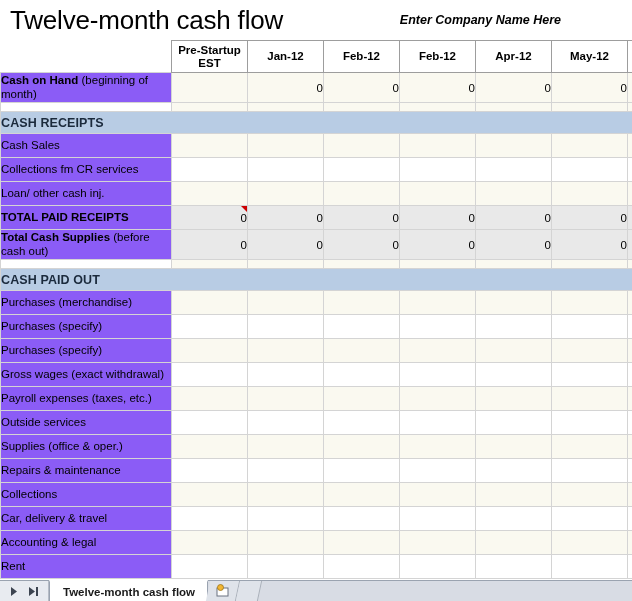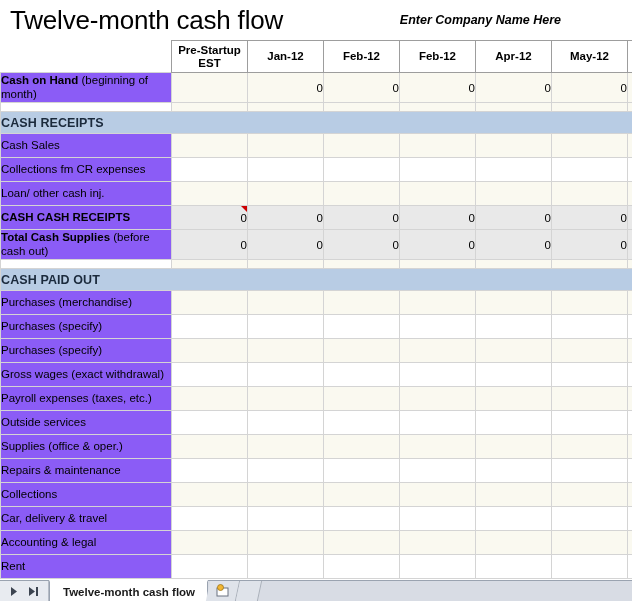--- a/index.html
+++ b/index.html
@@ -247,41 +247,41 @@
           <td class="label"><span>Cash Sales</span></td>
           <td class="data cream"></td>
           <td class="data cream"></td>
           <td class="data cream"></td>
           <td class="data cream"></td>
           <td class="data cream"></td>
           <td class="data cream"></td>
           <td class="data cream"></td>
         </tr>
         <tr class="r-normal">
-          <td class="label"><span>Collections fm CR expenses</span></td>
+          <td class="label"><span>Collections fm CR services</span></td>
           <td class="data white"></td>
           <td class="data white"></td>
           <td class="data white"></td>
           <td class="data white"></td>
           <td class="data white"></td>
           <td class="data white"></td>
           <td class="data white"></td>
         </tr>
         <tr class="r-normal">
           <td class="label"><span>Loan/ other cash inj.</span></td>
           <td class="data cream"></td>
           <td class="data cream"></td>
           <td class="data cream"></td>
           <td class="data cream"></td>
           <td class="data cream"></td>
           <td class="data cream"></td>
           <td class="data cream"></td>
         </tr>
         <tr class="r-normal">
-          <td class="label"><span class="b">CASH CASH RECEIPTS</span></td>
+          <td class="label"><span class="b">TOTAL PAID RECEIPTS</span></td>
           <td class="data gray">0<span class="comment-flag"></span></td>
           <td class="data gray">0</td>
           <td class="data gray">0</td>
           <td class="data gray">0</td>
           <td class="data gray">0</td>
           <td class="data gray">0</td>
           <td class="data gray">0</td>
         </tr>
         <tr class="r-tall">
           <td class="label"><span class="b">Total Cash Supplies</span><span> (before cash out)</span></td>

